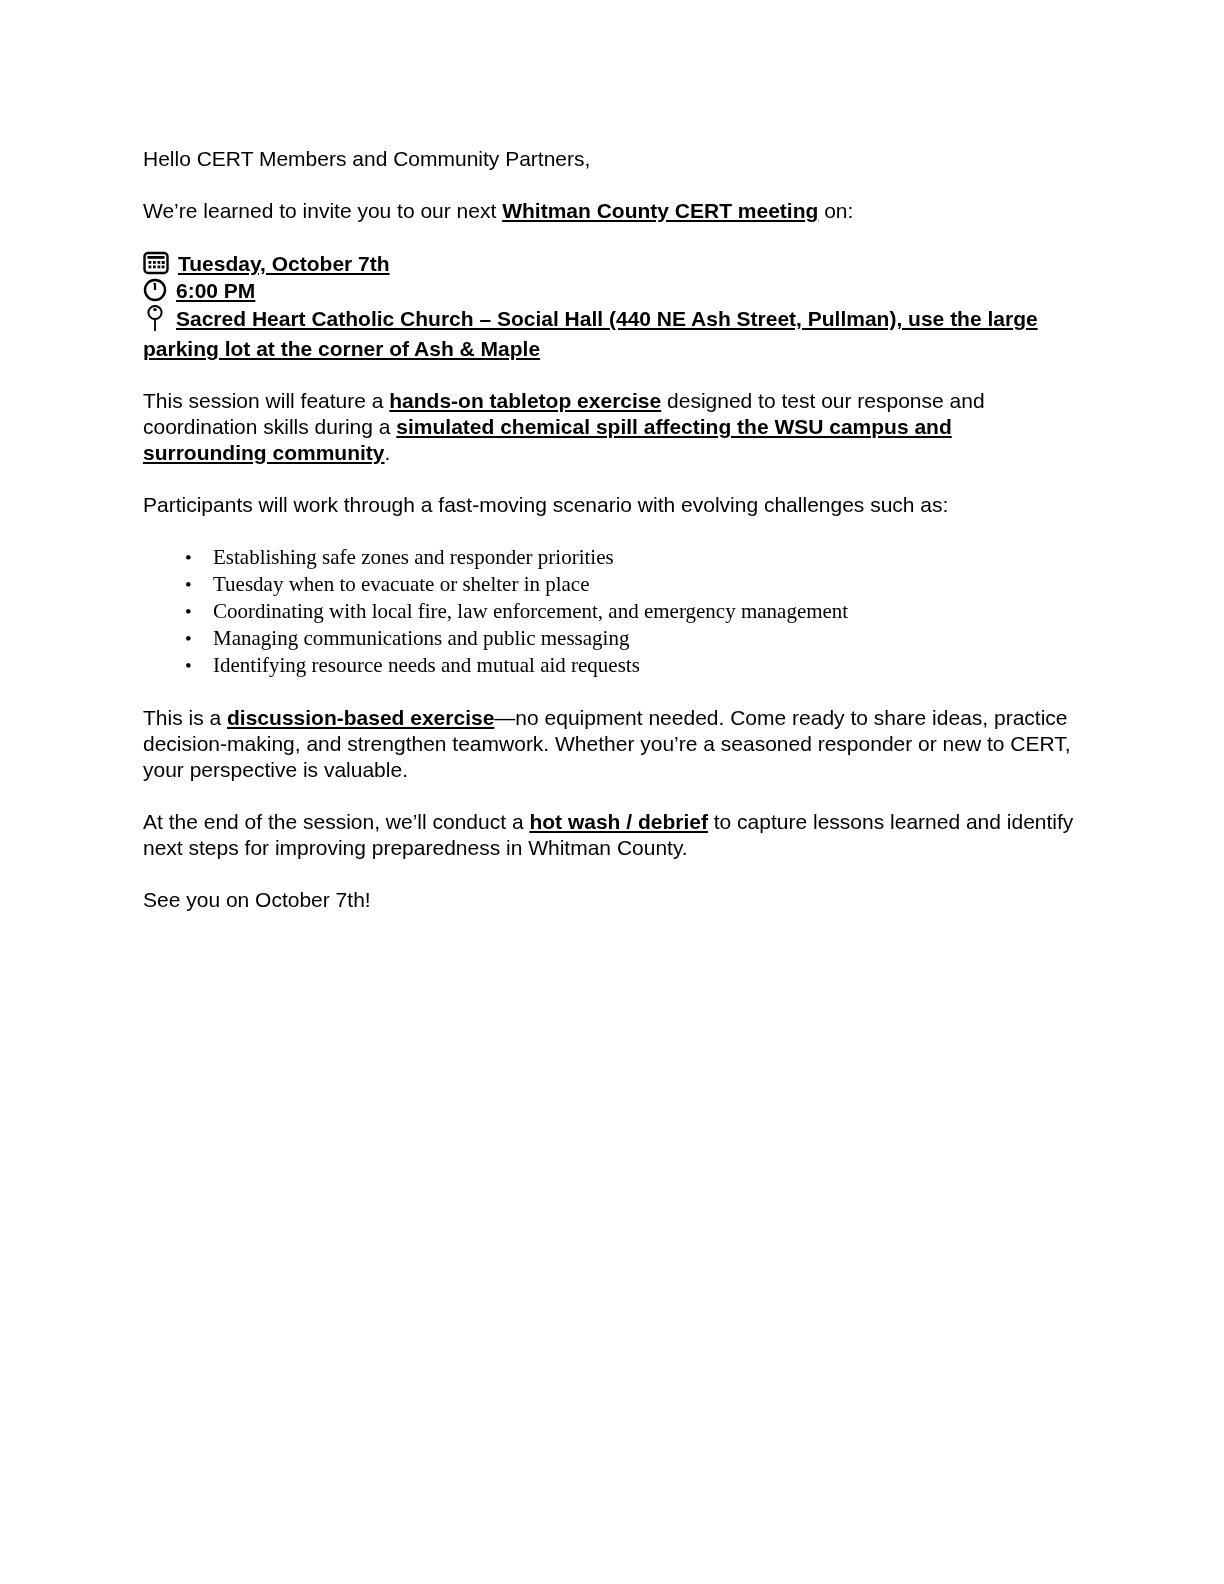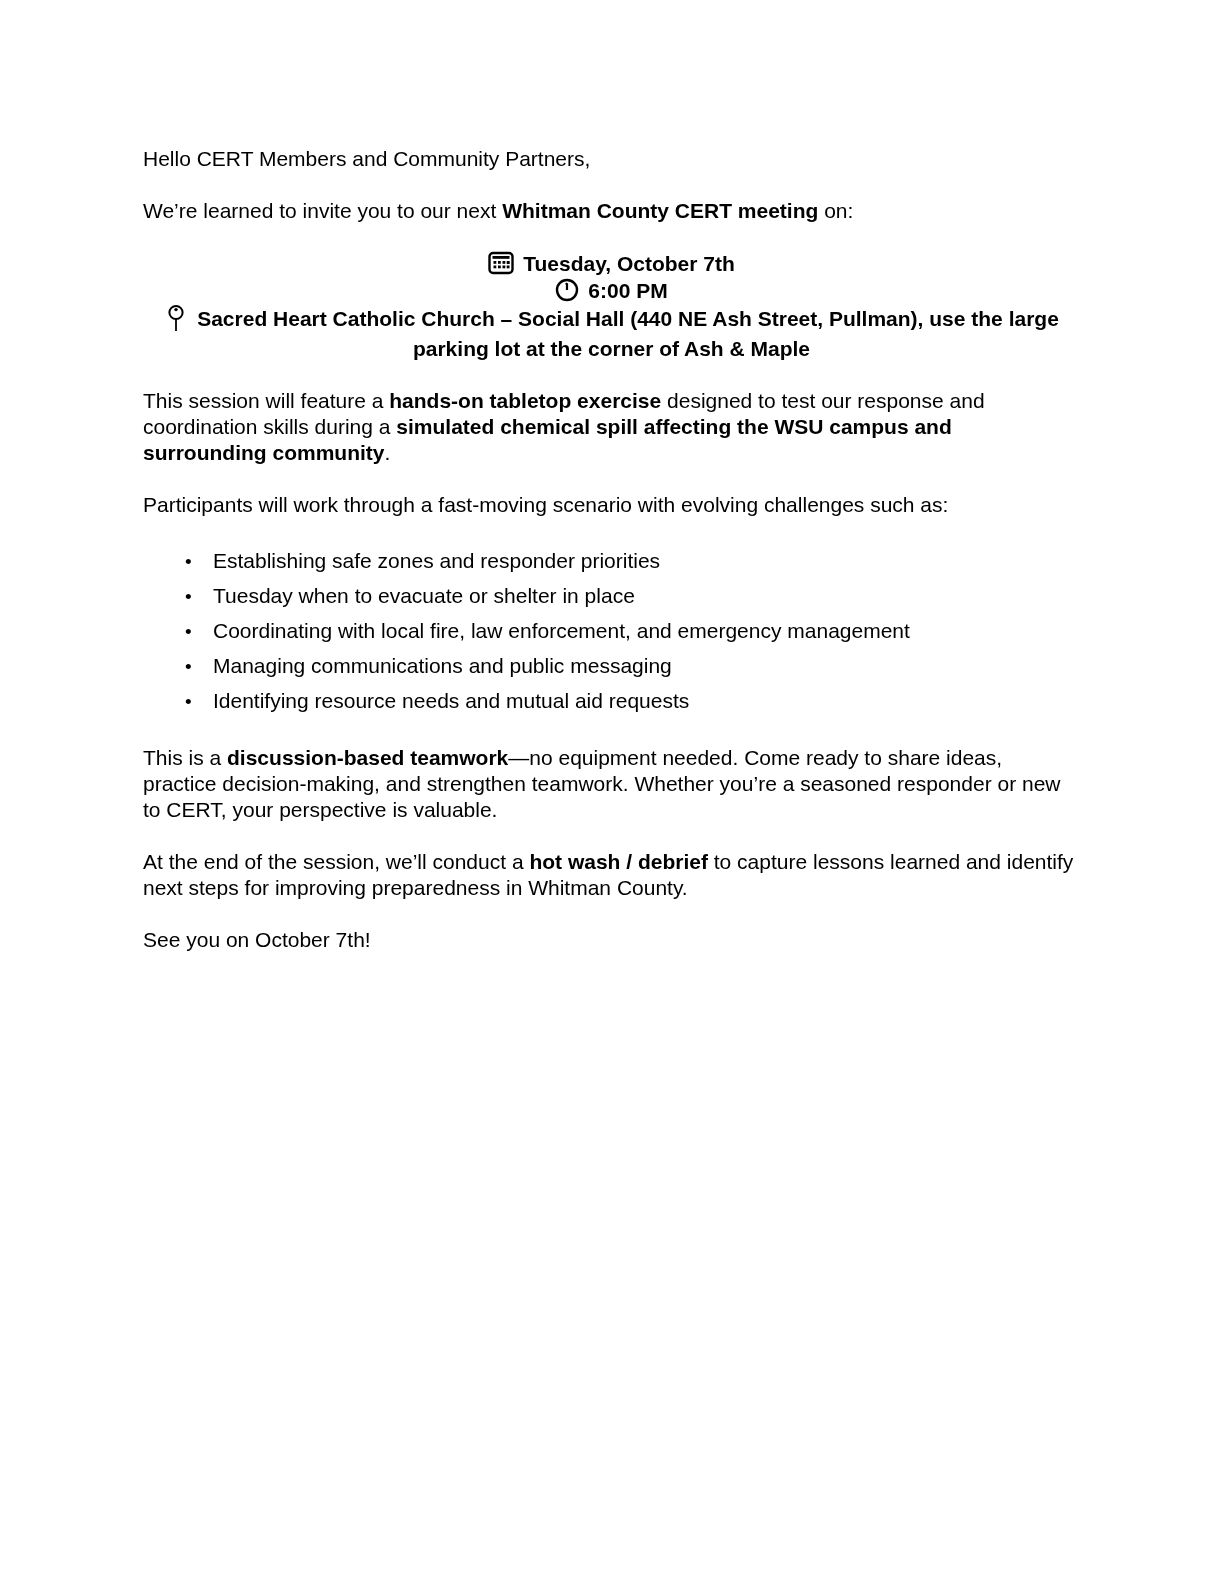--- a/index.html
+++ b/index.html
@@ -18,24 +18,24 @@
     line-height: 26px;
     color: #000000;
     overflow: hidden;
     border-radius: 15px;
   }
   p {
     margin: 0 0 26px 0;
   }
   b {
     font-weight: bold;
+    text-decoration: underline;
   }
   .event-block {
     margin: 0 0 26px 0;
-    text-align: center;
   }
   .event-block p {
     margin: 0;
     line-height: 27px;
   }
   .inline-icon {
     display: inline-block;
     vertical-align: -4px;
     margin-right: 9px;
   }
@@ -43,21 +43,22 @@
     vertical-align: -9px;
     margin-right: 12px;
     margin-left: 3px;
   }
   ul.challenges {
     list-style: none;
     margin: 0 0 26px 0;
     padding: 0 0 0 42px;
   }
   ul.challenges li {
-    line-height: 34px;
+    line-height: 26px;
+    font-family: Liberation Serif, serif;
   }
   ul.challenges .bullet {
     display: inline-block;
     width: 28px;
     font-size: 19px;
   }
 </style>
 </head>
 <body>
 
@@ -112,21 +113,21 @@
 
   <ul class="challenges">
     <li><span class="bullet">•</span><span>Establishing safe zones and responder priorities</span></li>
     <li><span class="bullet">•</span><span>Tuesday when to evacuate or shelter in place</span></li>
     <li><span class="bullet">•</span><span>Coordinating with local fire, law enforcement, and emergency management</span></li>
     <li><span class="bullet">•</span><span>Managing communications and public messaging</span></li>
     <li><span class="bullet">•</span><span>Identifying resource needs and mutual aid requests</span></li>
   </ul>
 
   <p>
-    <span>This is a </span><b>discussion-based teamwork</b><span>—no equipment needed. Come ready to share ideas, practice decision-making, and strengthen teamwork. Whether you’re a seasoned responder or new to CERT, your perspective is valuable.</span>
+    <span>This is a </span><b>discussion-based exercise</b><span>—no equipment needed. Come ready to share ideas, practice decision-making, and strengthen teamwork. Whether you’re a seasoned responder or new to CERT, your perspective is valuable.</span>
   </p>
 
   <p>
     <span>At the end of the session, we’ll conduct a </span><b>hot wash / debrief</b><span> to capture lessons learned and identify next steps for improving preparedness in Whitman County.</span>
   </p>
 
 
   <p>
     <span>See you on October 7th!</span>
   </p>

